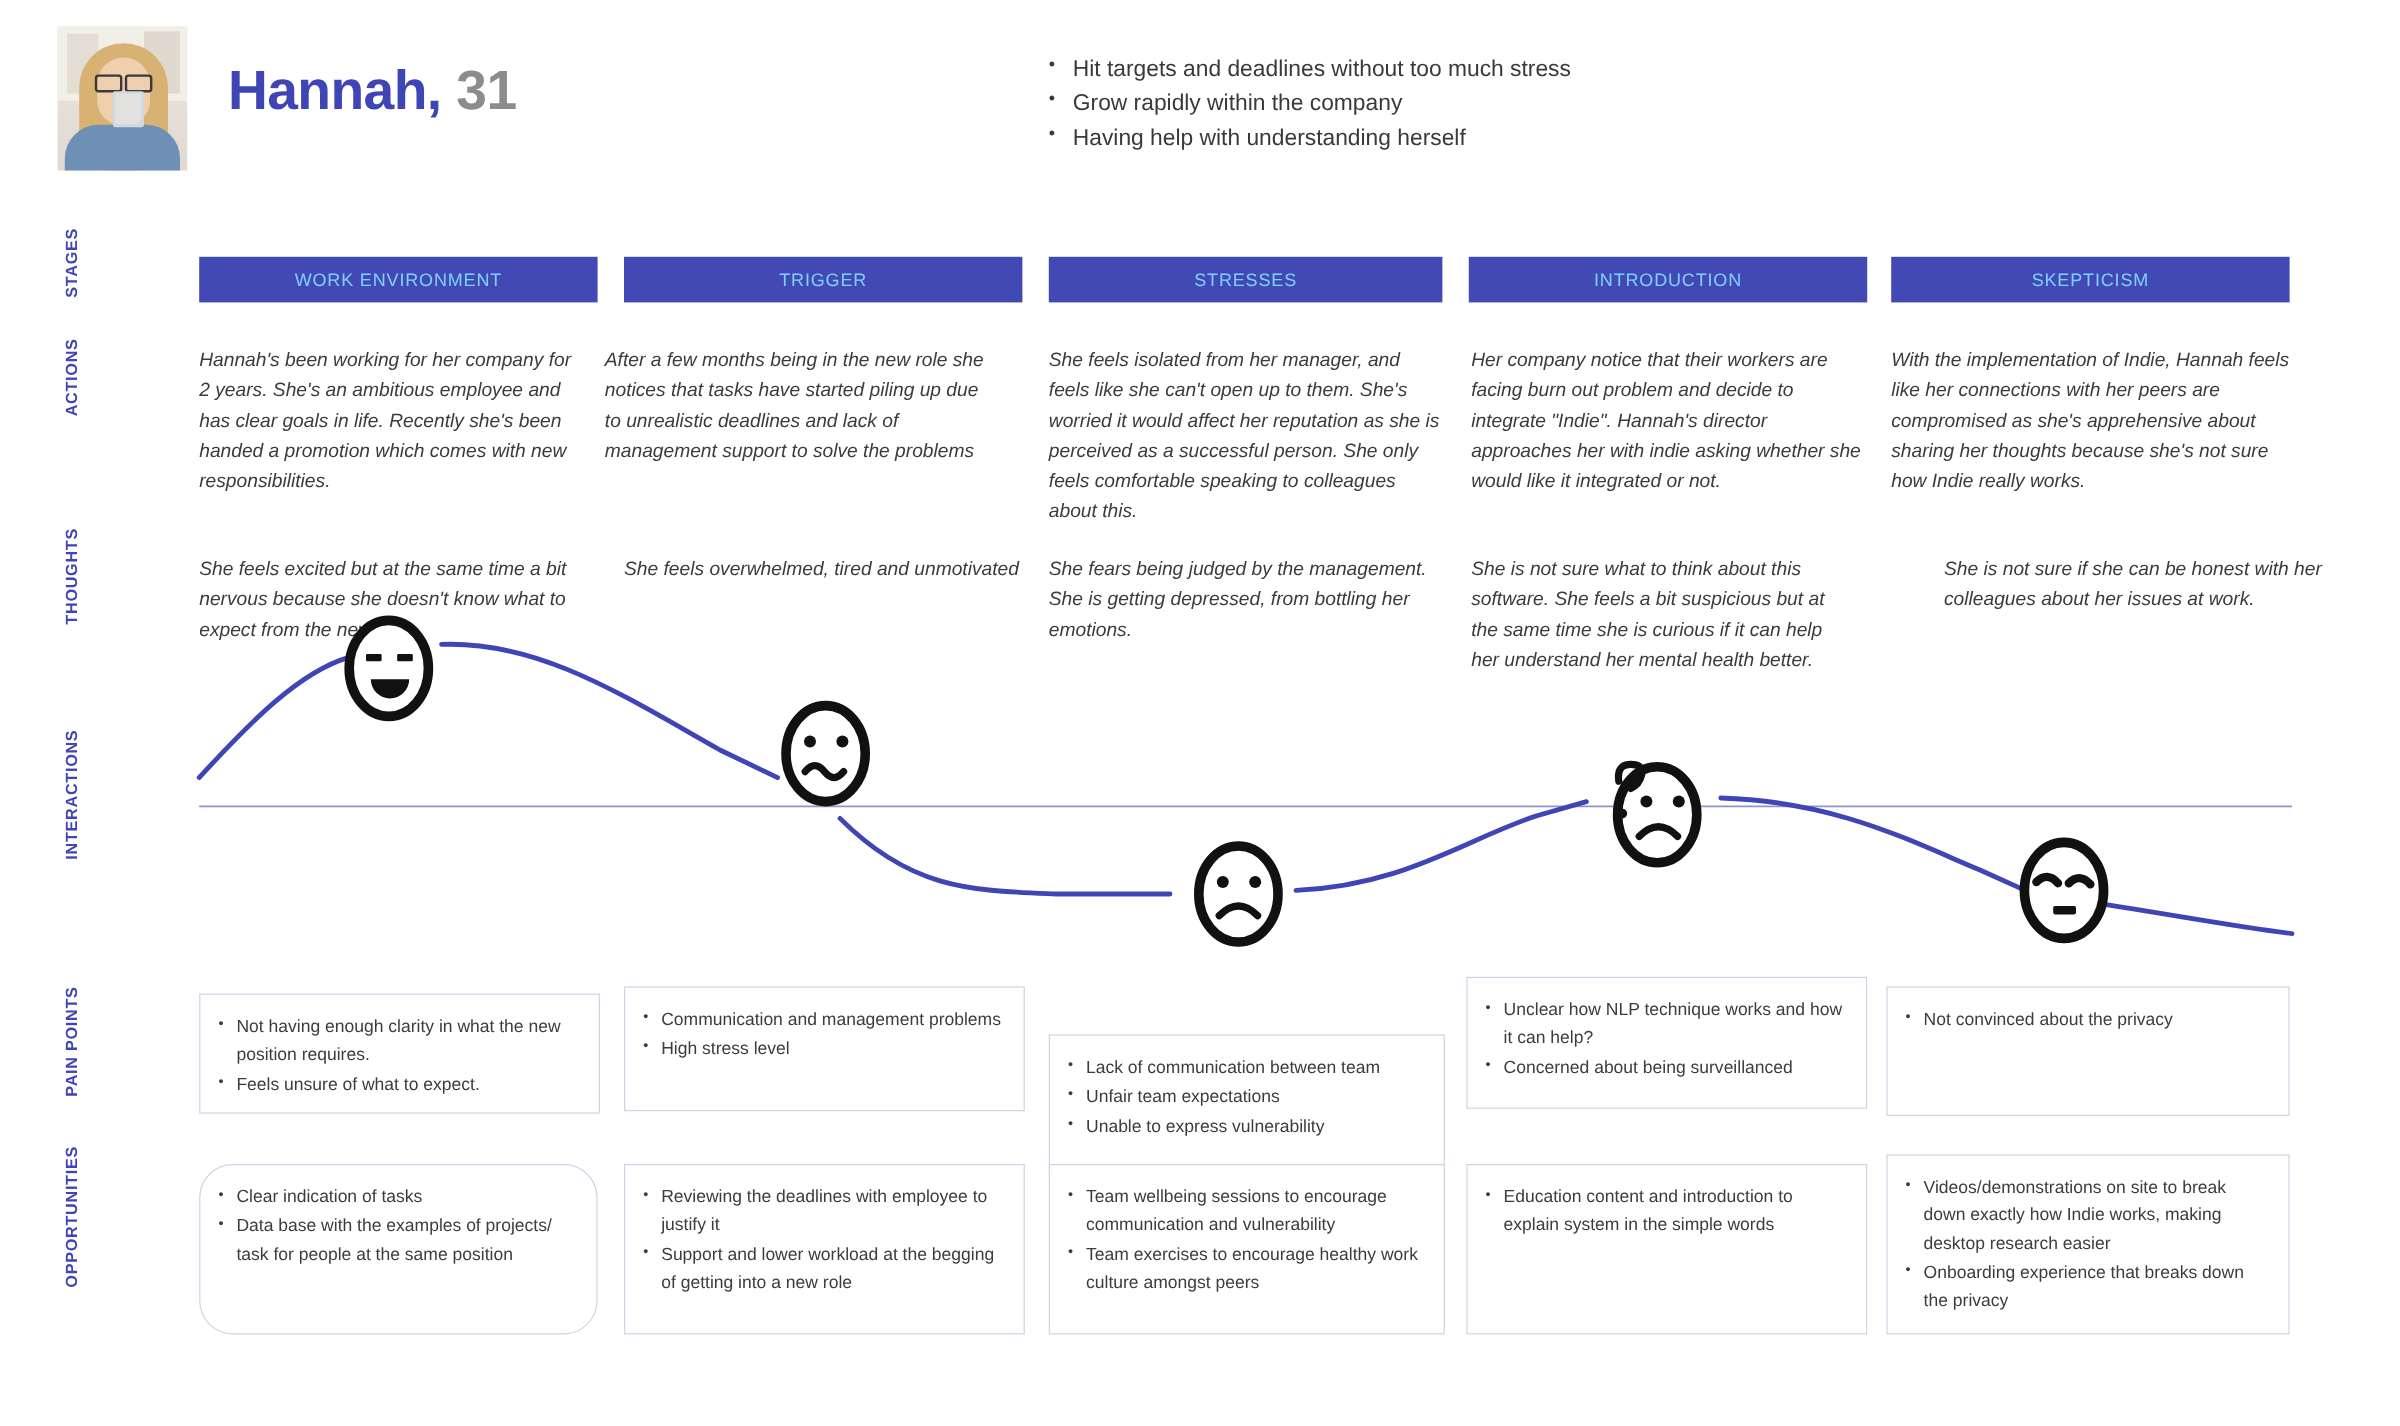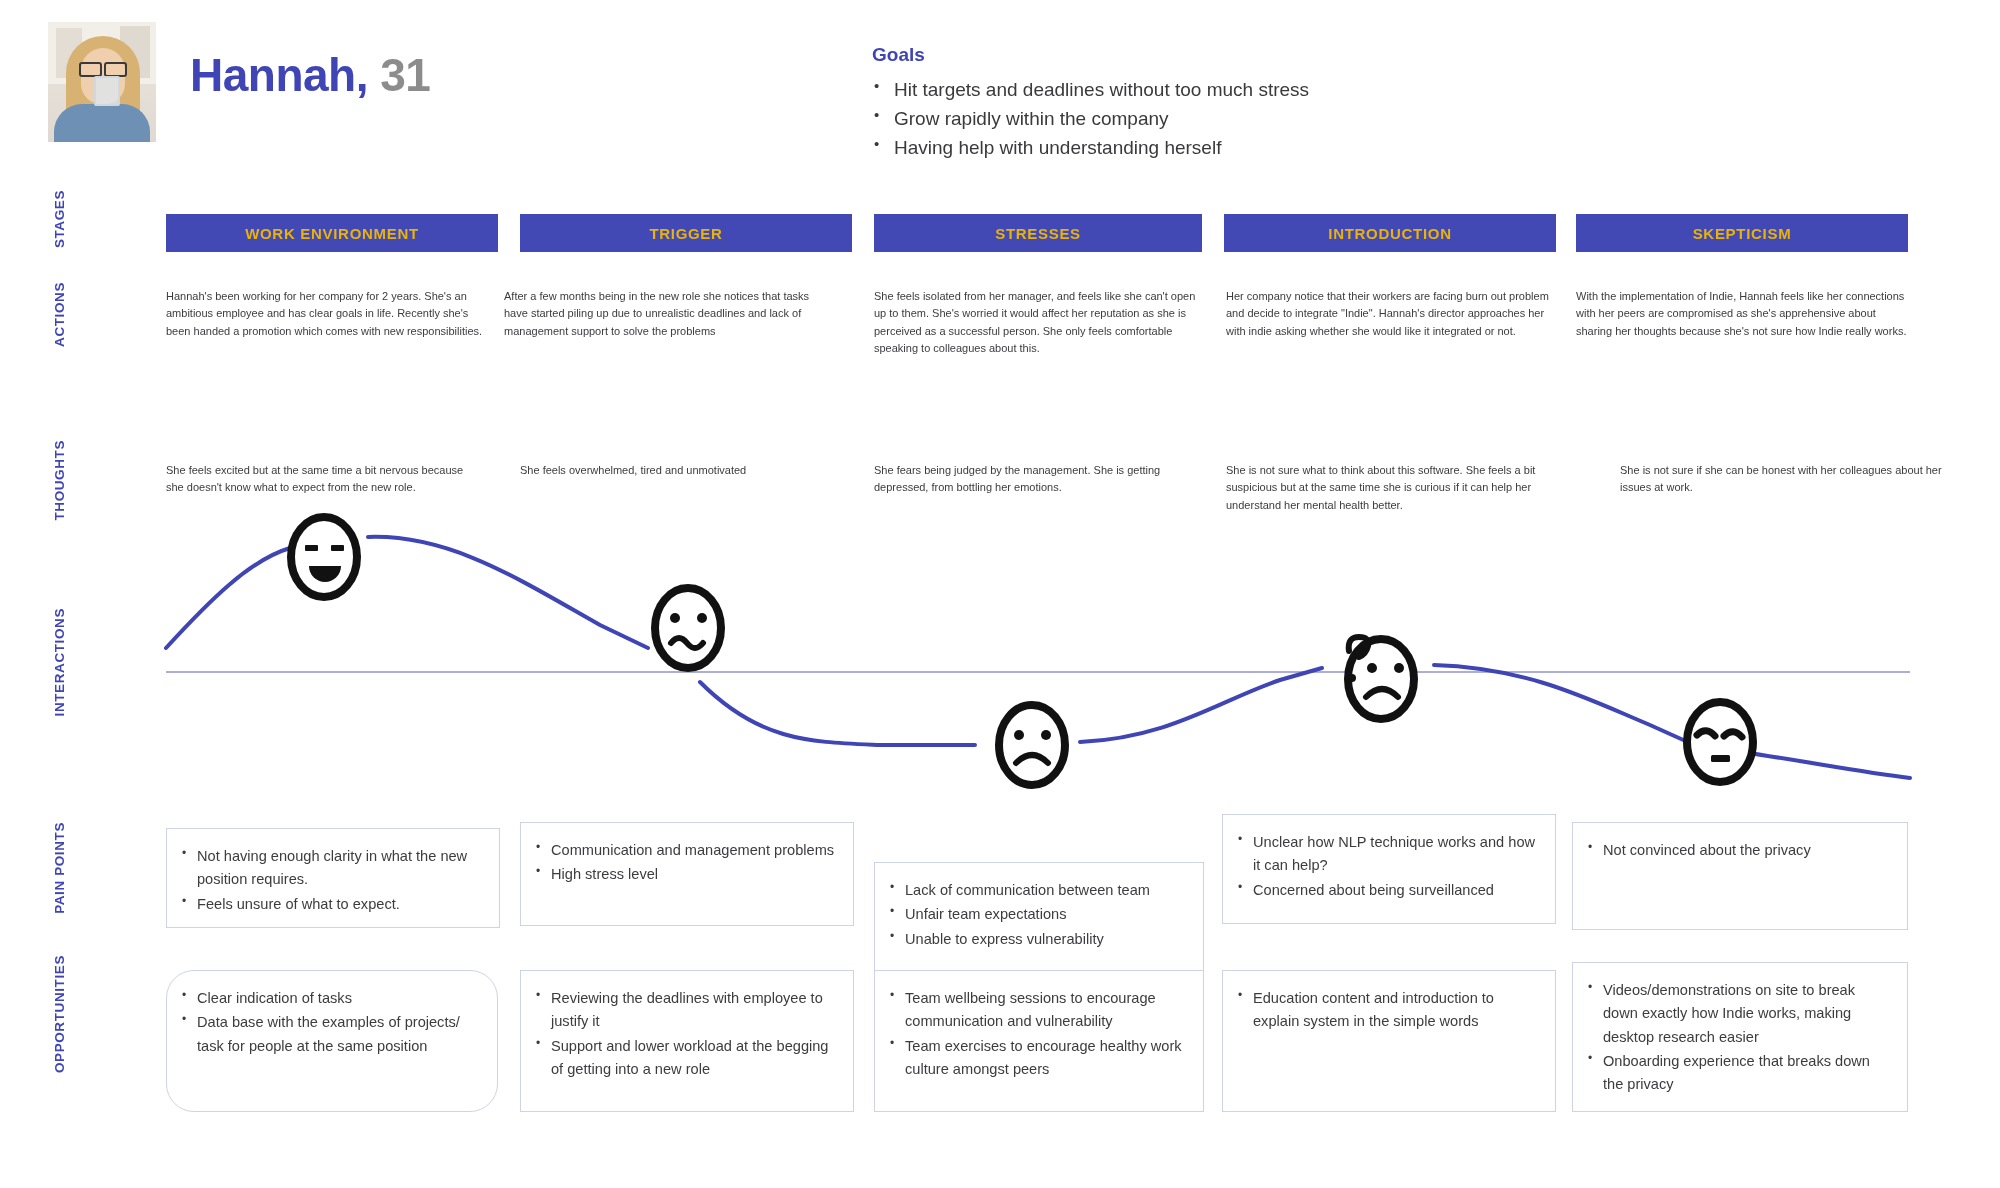--- a/index.html
+++ b/index.html
@@ -34,23 +34,23 @@
 
   .goals{position:absolute;left:872px;top:44px;width:520px;}
   .goals h3{margin:0 0 10px 0;font-size:19px;color:#3f45b5;font-weight:bold;}
   .goals ul{margin:0;padding:0;list-style:none;}
   .goals li{font-size:19px;color:#3a3a3d;line-height:1.52;padding-left:22px;position:relative;}
   .goals li:before{content:"\2022";position:absolute;left:2px;top:-1px;font-size:15px;color:#3a3a3d;}
 
   
   .rowlabel{position:absolute;left:52px;color:#3f45b5;font-weight:bold;font-size:13.5px;
       letter-spacing:.6px;writing-mode:vertical-rl;transform:rotate(180deg);white-space:nowrap;}
-  .stage-bar{position:absolute;height:38px;background:#4249b4;color:#eab308;font-size:15px;font-weight:bold;
+  .stage-bar{position:absolute;height:38px;background:#4249b4;color:#7dd3fc;font-size:15px;font-weight:normal;
       letter-spacing:.7px;display:flex;align-items:center;justify-content:center;}
-  .cell{position:absolute;font-size:11px;line-height:1.58;color:#3c3c3f;}
+  .cell{position:absolute;font-size:16px;line-height:1.58;color:#3c3c3f;font-style:italic;}
   .box{position:absolute;border:1px solid #cfd3e6;background:#fff;box-sizing:border-box;}
   .box ul{margin:0;padding:16px 16px 10px 30px;list-style:none;}
   .box li{font-size:14.6px;line-height:1.6;color:#3c3c3f;position:relative;padding-left:0;margin-bottom:1px;}
   .box li:before{content:"\2022";position:absolute;left:-15px;top:-1px;font-size:12px;}
 
   
   #curve{position:absolute;left:0;top:0;width:2000px;height:1188px;pointer-events:none;}
 </style>
 </head>
 <body>
@@ -68,21 +68,20 @@
     <div class="ph-cup"></div>
   </div>
 </div>
 
 <div class="persona-name">
   <span class="nm">Hannah,</span>
   <span class="age">31</span>
 </div>
 
 <div class="goals">
-  <h3>Goals</h3>
   <ul>
     <li>Hit targets and deadlines without too much stress</li>
     <li>Grow rapidly within the company</li>
     <li>Having help with understanding herself</li>
   </ul>
 </div>
 
 <div class="rowlabel" style="top:190px;">STAGES</div>
 <div class="rowlabel" style="top:282px;">ACTIONS</div>
 <div class="rowlabel" style="top:440px;">THOUGHTS</div>

